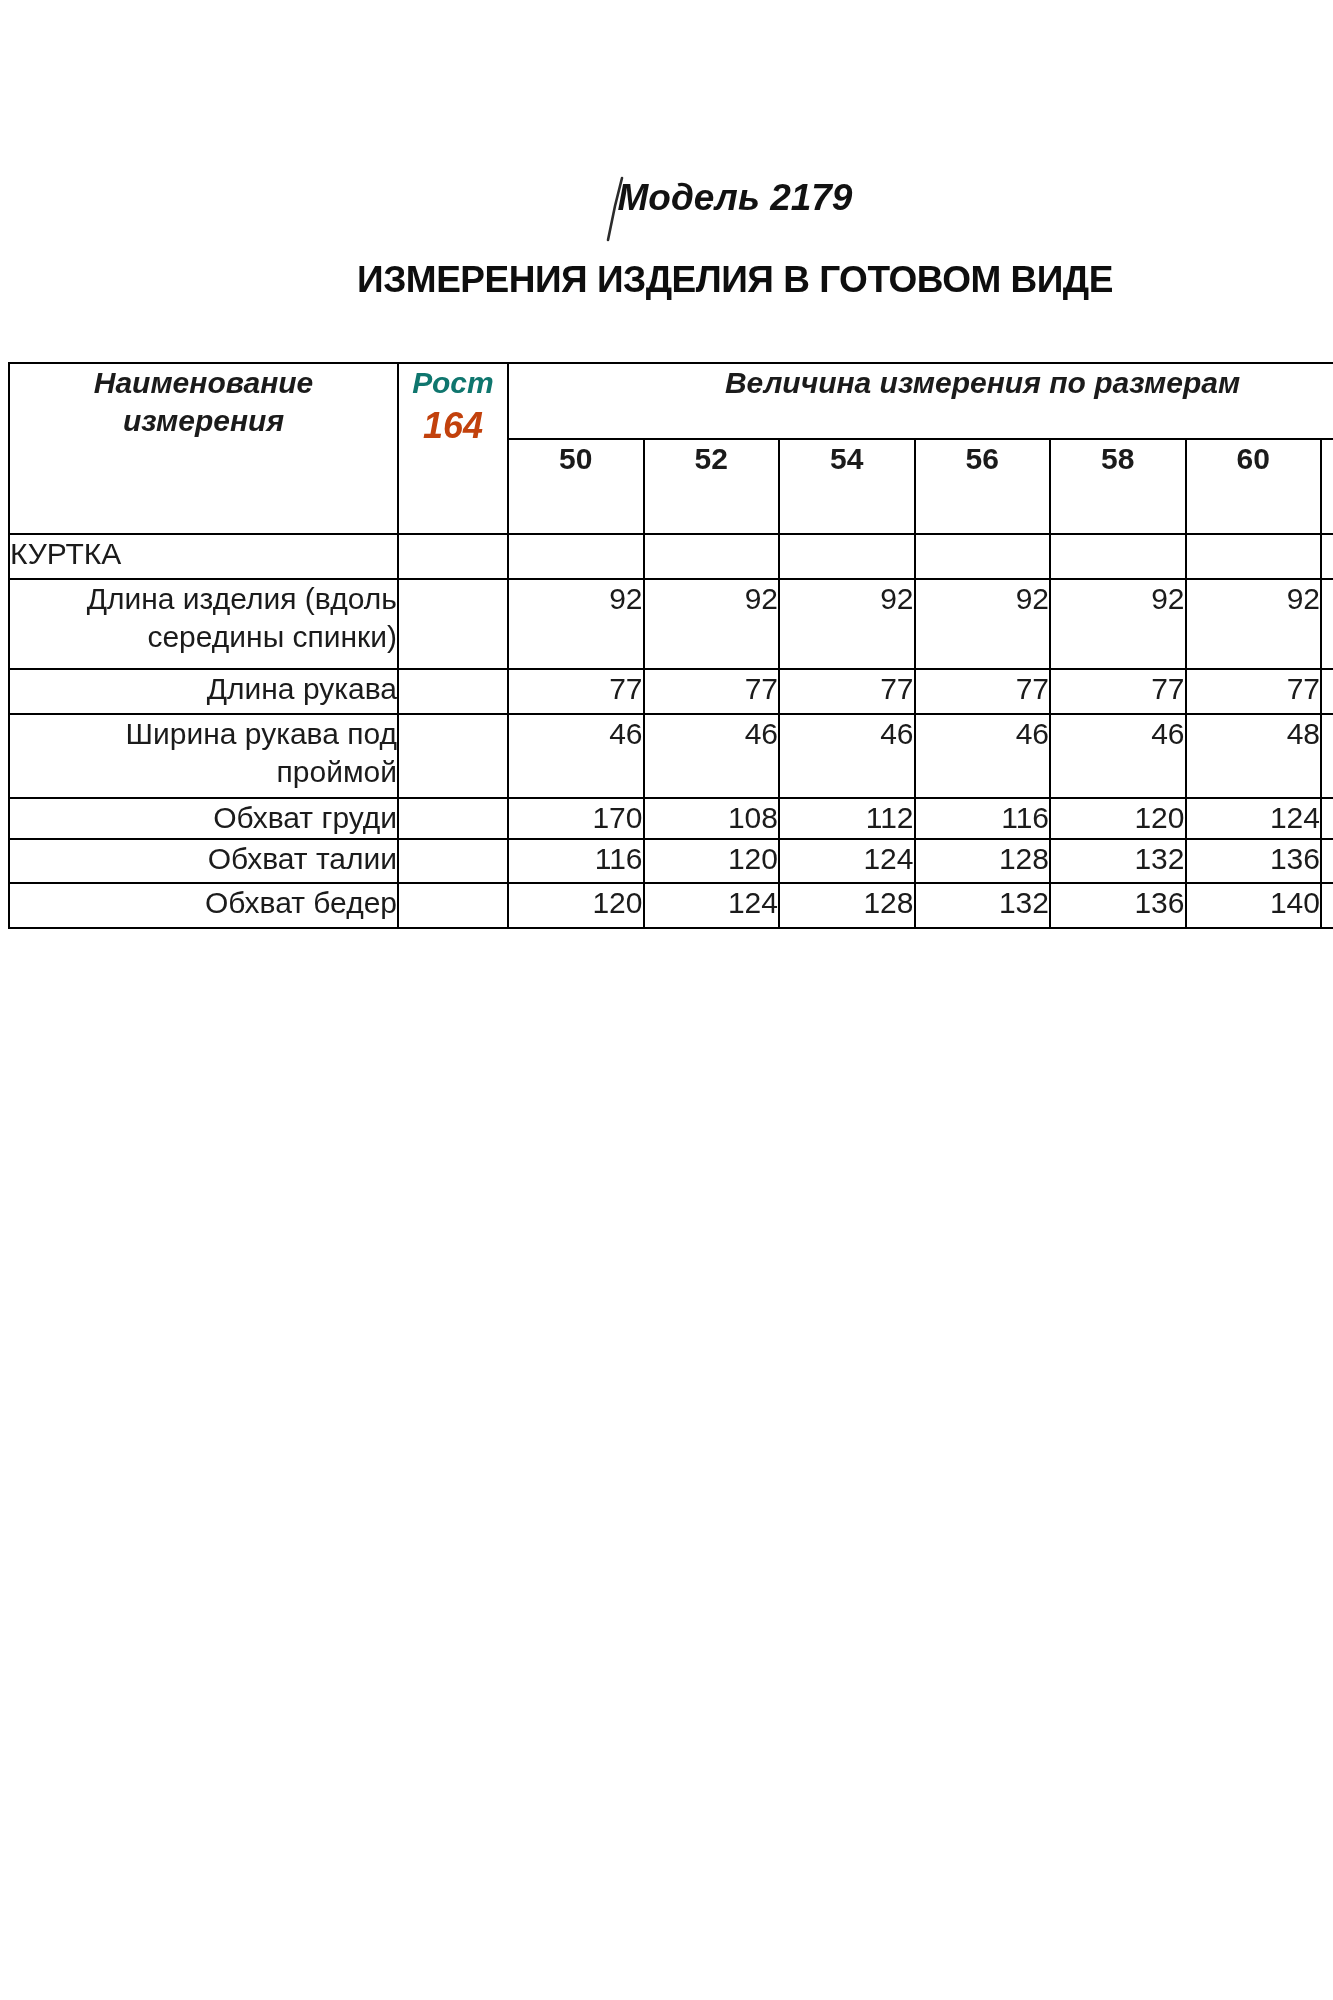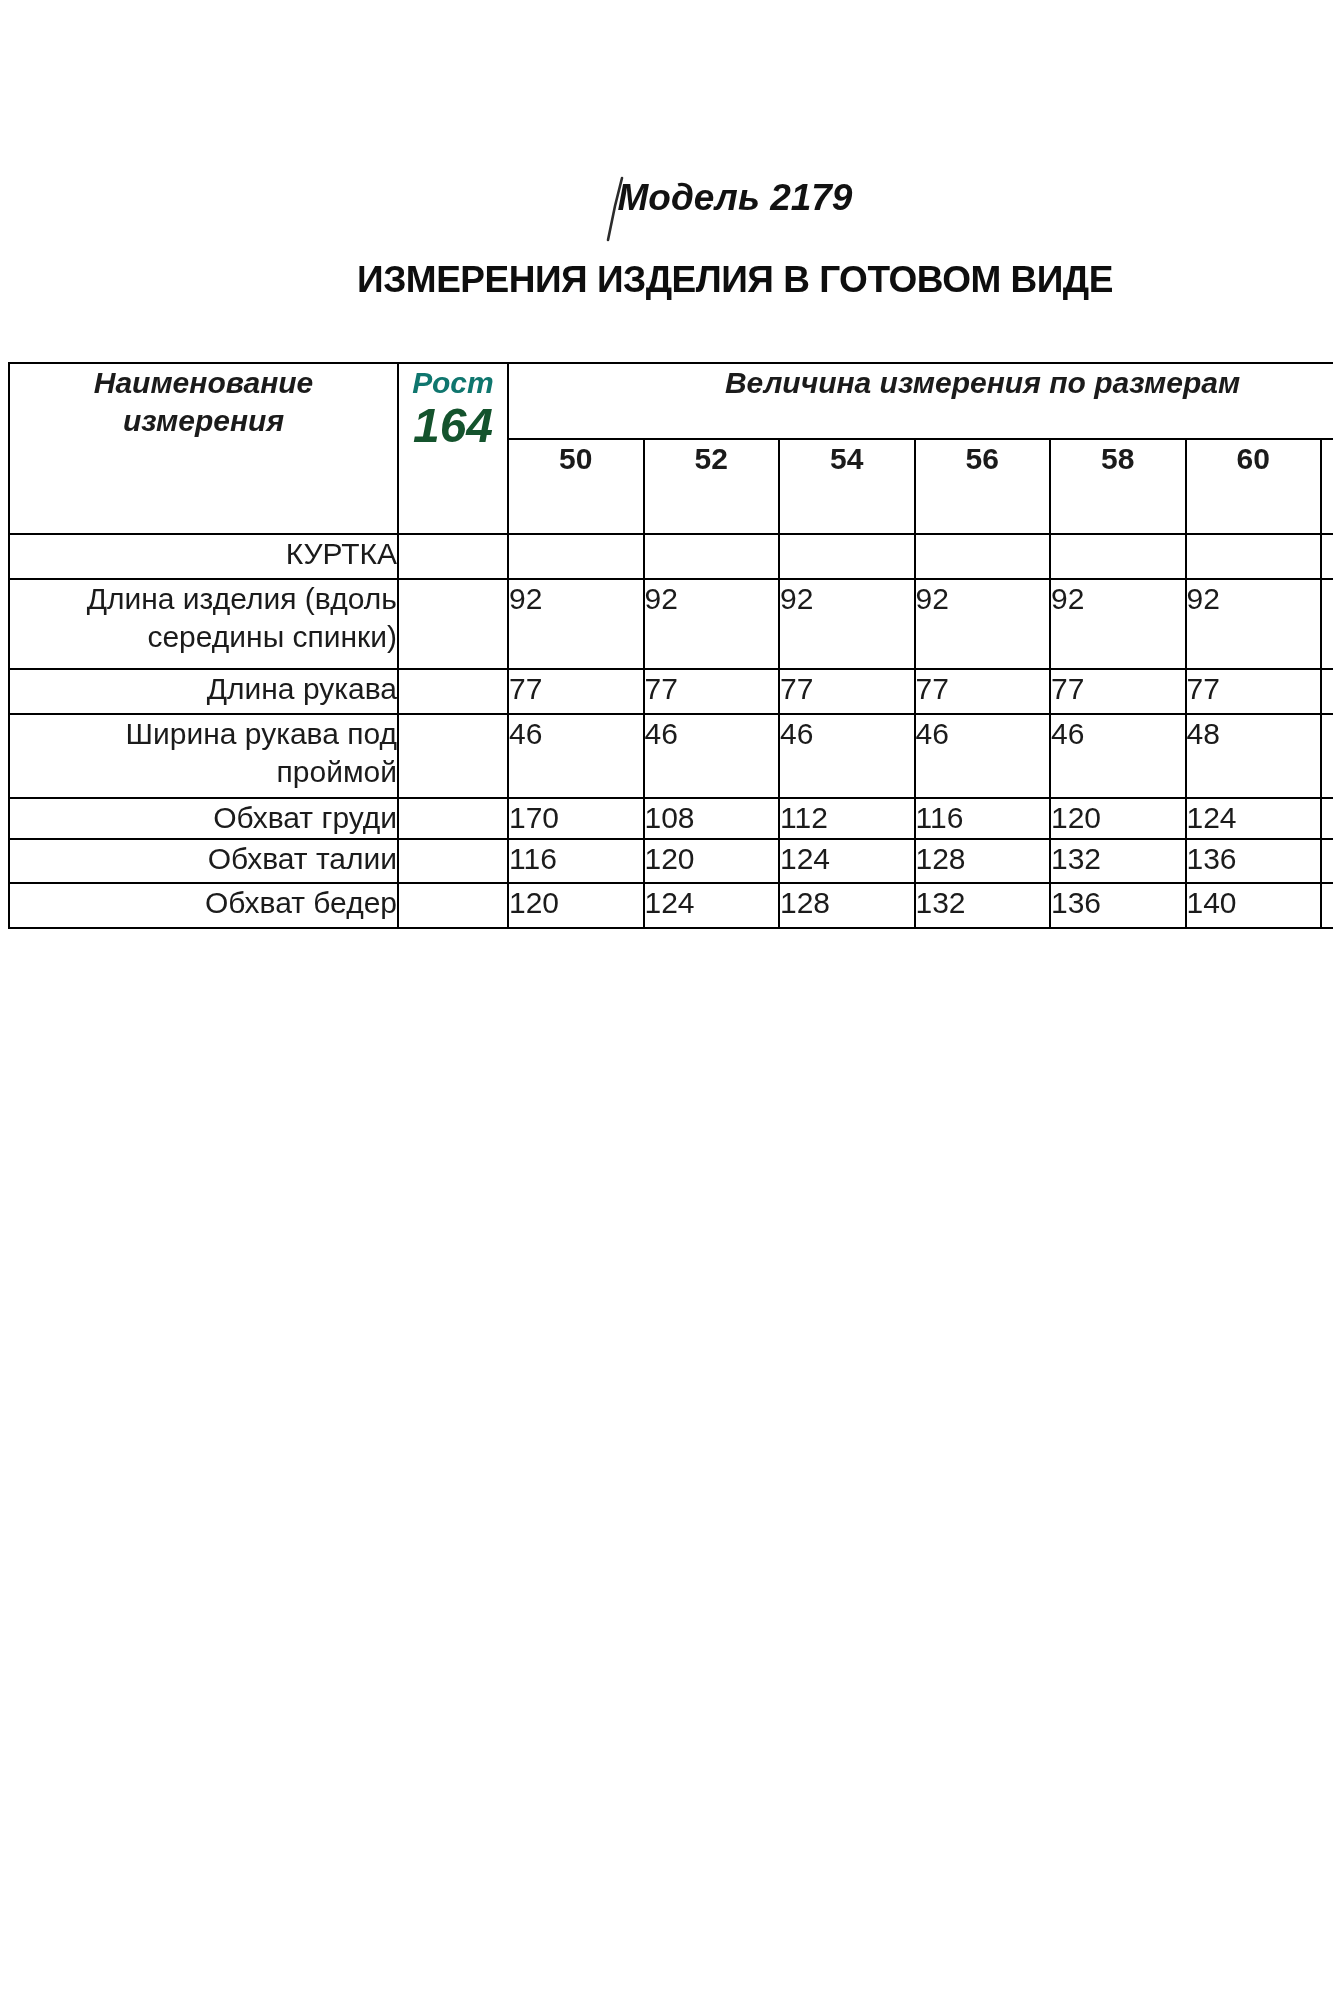--- a/index.html
+++ b/index.html
@@ -42,30 +42,30 @@
     color:#1b1b1b;
     overflow:hidden;
   }
   td.h-name {
     vertical-align:middle; text-align:center;
     font-style:italic; font-weight:bold;
     font-size:32px; line-height:42px; color:#151515;
   }
   td.h-rost { text-align:center; padding-top:8px; }
   .rost-label { font-style:italic; font-weight:bold; font-size:30px; line-height:38px; color:#0f766e; }
-  .rost-value { font-style:italic; font-weight:bold; font-size:48px; line-height:48px; color:#14532d; }
+  .rost-value { font-style:italic; font-weight:bold; font-size:36px; line-height:48px; color:#c2410c; }
   td.h-vel {
     text-align:center; padding-top:5px;
     font-style:italic; font-weight:bold;
     font-size:31px; line-height:40px; color:#151515;
   }
   td.h-size { text-align:center; font-weight:bold; padding-top:4px; font-size:30px;margin-left:48px; }
   td.c-label { text-align:right; padding-left:10px; padding-top:2px; }
-  td.c-section { text-align:right; padding-top:2px; color:#2a2a2a; }
-  td.c-val { text-align:left; padding-top:2px; }
+  td.c-section { text-align:left; padding-top:2px; color:#2a2a2a; }
+  td.c-val { text-align:right; padding-top:2px; }
 </style>
 </head>
 <body>
 
 <div class="page">
 
   <svg class="pen-mark" viewBox="0 0 34 66" xmlns="http://www.w3.org/2000/svg">
     <path d="M24 2 L17 30 L10 64" stroke="#2b2b2b" stroke-width="2.6" fill="none" stroke-linecap="round"></path>
   </svg>
 

